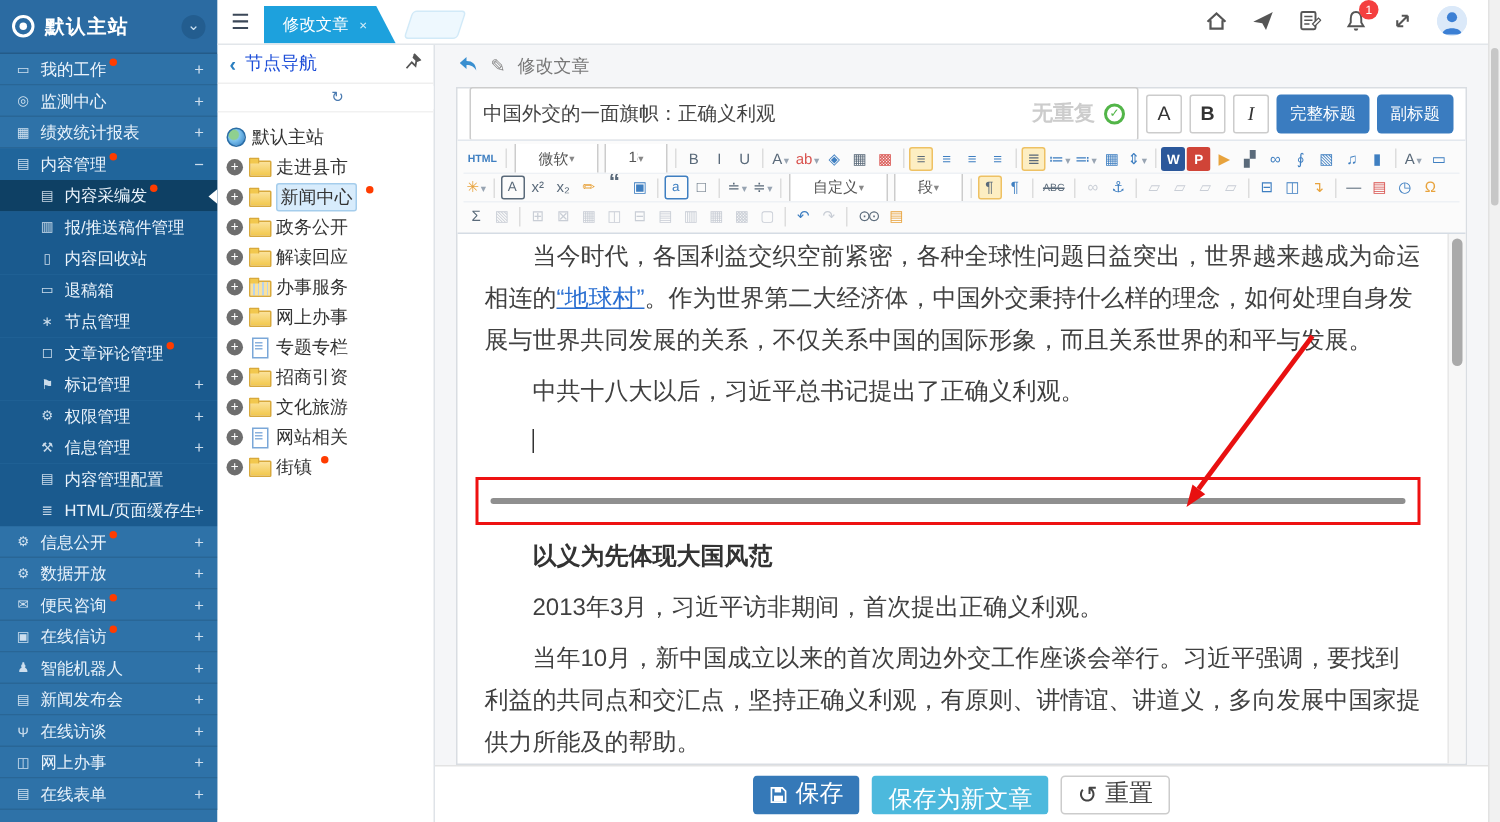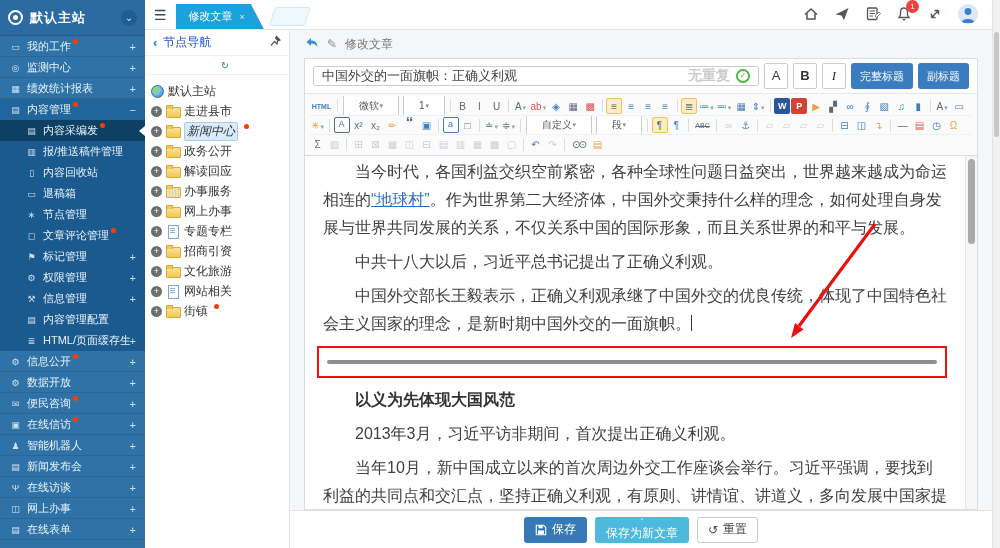--- a/index.html
+++ b/index.html
@@ -52,29 +52,29 @@
   .tr.child { padding-left:20px; }
   .exp { width:11px; height:11px; border-radius:50%; background:#6e6e6e; color:#fff; font-size:9px; line-height:10px; text-align:center; flex:none; }
   .nico { width:14px; height:12px; position:relative; flex:none; }
   .nico.folder::before,.nico.folder-grid::before,.nico.folder-open::before { content:""; position:absolute; left:0; top:2px; width:13px; height:9px; background:linear-gradient(#fbe29a,#f2c84e); border:1px solid #d8a93c; border-radius:1px; }
   .nico.folder::after,.nico.folder-grid::after,.nico.folder-open::after { content:""; position:absolute; left:0; top:0; width:5px; height:3px; background:#f2c84e; border:1px solid #d8a93c; border-bottom:none; border-radius:1px 1px 0 0; }
   .nico.folder-grid::before { background:repeating-linear-gradient(90deg,#fbe29a 0 2px,#b9d3ea 2px 3px); }
   .nico.folder-open::before { background:linear-gradient(#fdf3cf,#f7e08a); border-color:#d9bb61; }
   .nico.page::before { content:""; position:absolute; left:2px; top:0; width:9px; height:12px; background:#fff; border:1px solid #7aa7d8; }
   .nico.page::after { content:""; position:absolute; left:4px; top:3px; width:5px; height:1px; background:#8ab1dd; box-shadow:0 2px 0 #8ab1dd,0 4px 0 #8ab1dd; }
   .nico.globe { width:13px; height:13px; border-radius:50%; background:radial-gradient(circle at 35% 35%,#8fd08f 0 3px,#7ec2ee 4px,#2d7bc0); border:1px solid #2a6da6; }
-  .tlab.sel { background:#d8ecfc; border:1px solid #a5cdec; border-radius:2px; padding:0 2px;font-style:italic; }
+  .tlab.sel { background:#d8ecfc; border:1px solid #a5cdec; border-radius:2px; padding:0 2px; }
 
   
   .main { flex:1; min-width:0; display:flex; flex-direction:column; background:#f5f6f8; position:relative; }
   .crumb { height:28px; flex:none; display:flex; align-items:center; gap:8px; padding:0 14px; font-size:12px; color:#777; }
   .crumb .pencil { color:#888; font-size:12px; }
   .panel { flex:1; margin:0 14px; background:#fff; border:1px solid #d9dde2; display:flex; flex-direction:column; min-height:0; }
   .trow { height:34px; flex:none; display:flex; align-items:center; gap:5px; padding:0 8px; }
-  .tin { flex:1; height:20px; border:1px solid #ccc; border-radius:2px; display:flex; align-items:center; padding:0 8px; gap:6px; background:#fff; min-width:0; }
+  .tin { flex:1; height:36px; border:1px solid #ccc; border-radius:2px; display:flex; align-items:center; padding:0 8px; gap:6px; background:#fff; min-width:0; }
   .tin input { flex:1; border:none; outline:none; font-size:13px; color:#444; min-width:0; font-family:inherit; }
   .dup { color:#ccc; font-size:14px; flex:none;font-weight:bold; }
   .okc { width:14px; height:14px; border-radius:50%; border:2px solid #52b548; color:#52b548; font-size:8px; line-height:10px; text-align:center; flex:none; }
   .abi { width:24px; height:26px; border:1px solid #ccc; border-radius:2px; background:#fff; text-align:center; line-height:24px; font-size:13px; color:#333; cursor:pointer; flex:none; }
   .abi.b { font-weight:bold; } .abi.i { font-style:italic; font-family:"Liberation Serif",serif; }
   .btn-blue { height:26px; line-height:26px; background:#3a7cc0; color:#fff; font-size:11px; padding:0 9px; border-radius:3px; border:none; cursor:pointer; flex:none; }
 
   
   .tbar { flex:none; background:#fbfbfb; border-top:1px solid #e3e8ee; border-bottom:1px solid #d5dce4; padding:2px 4px; }
   .tbr { display:flex; align-items:center; height:19px; overflow:hidden; }
@@ -103,21 +103,21 @@
   a.lnk { color:#2a6fd1; text-decoration:underline; cursor:pointer; }
   .tcaret { display:inline-block; width:1px; height:16px; background:#333; vertical-align:-2px; }
   .hr-zone { border:2px solid #ee1111; margin:8px 0 8px -6px; padding:12px 8px; }
   .gray-line { height:4px; background:#8f8f8f; border-radius:2px; }
   .vsb { width:12px; flex:none; background:#f7f7f7; border-left:1px solid #e8e8e8; position:relative; }
   .vsb .thumb { position:absolute; left:2px; right:2px; top:3px; height:85px; background:#aaa; border-radius:4px; cursor:pointer; }
   .arrow-svg { position:absolute; left:420px; top:60px; pointer-events:none; }
 
   
   .footer { height:38px; flex:none; background:#fff; border-top:1px solid #e3e3e3; display:flex; align-items:center; justify-content:center; gap:8px; }
-  .fb { height:26px; display:flex; align-items:center; gap:5px; padding:0 10px; border-radius:3px; border:1px solid transparent; font-size:12px; color:#fff; cursor:pointer; font-family:inherit; }
+  .fb { height:26px; display:flex; align-items:center; gap:5px; padding:0 10px; border-radius:3px; border:1px solid transparent; font-size:16px; color:#fff; cursor:pointer; font-family:inherit; }
   .fb.save { background:#3579b8; } .fb.savenew { background:#4cb9dd;flex-direction:column; } .fb.preview { background:#85d0e7; }
   .fb.reset { background:#fff; border-color:#ccc; color:#444; }
 
   
   .psb { width:8px; flex:none; background:#f1f1f1; border-left:1px solid #e2e2e2; position:relative; }
   .psb .thumb { position:absolute; left:1px; right:1px; top:32px; height:105px; background:#c7c7c7; border-radius:3px; cursor:pointer; }
 </style>
 </head>
 <body>
 
@@ -555,21 +555,21 @@
                 <span class="sep"></span>
                 <span class="tbi d wide">⊙⊙</span>
                 <span class="tbi o">▤</span>
               </div>
           </div>
 
           <div class="content">
             <div class="edit">
               <p><span>当今时代，各国利益交织空前紧密，各种全球性问题日益突出，世界越来越成为命运相连的</span><a class="lnk">“地球村”</a><span>。作为世界第二大经济体，中国外交秉持什么样的理念，如何处理自身发展与世界共同发展的关系，不仅关系中国的国际形象，而且关系世界的和平与发展。</span></p>
               <p>中共十八大以后，习近平总书记提出了正确义利观。</p>
-              <p><span>中国外交部长王毅表示，正确义利观承继了中国外交的优良传统，体现了中国特色社会主义国家的理念，是新时期中国外交的一面旗帜。</span><span class="tcaret"></span></p>
+              <p><span class="tcaret"></span></p>
               <div class="hr-zone">
                 <div class="gray-line"></div>
               </div>
               <h4>以义为先体现大国风范</h4>
               <p>2013年3月，习近平访非期间，首次提出正确义利观。</p>
               <p>当年10月，新中国成立以来的首次周边外交工作座谈会举行。习近平强调，要找到利益的共同点和交汇点，坚持正确义利观，有原则、讲情谊、讲道义，多向发展中国家提供力所能及的帮助。</p>
             </div>
             <div class="vsb">
                 <div class="thumb"></div>
               </div>

